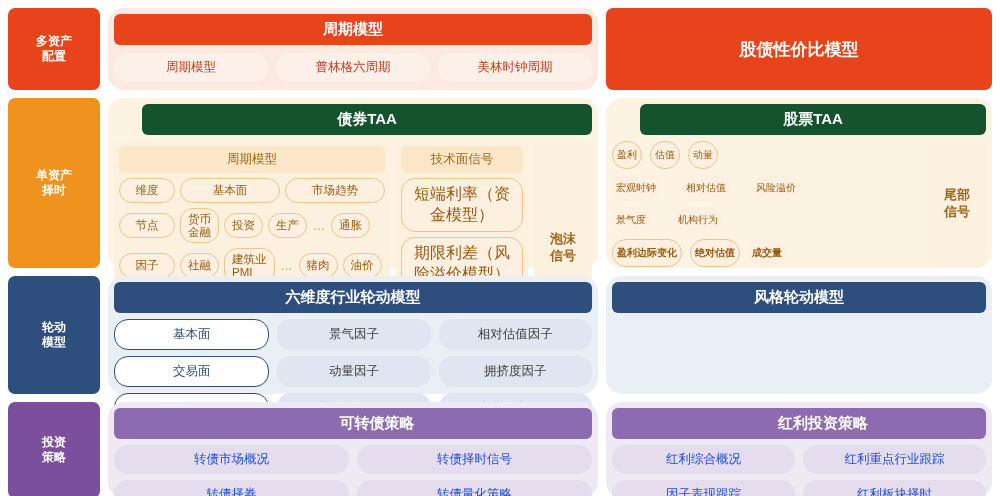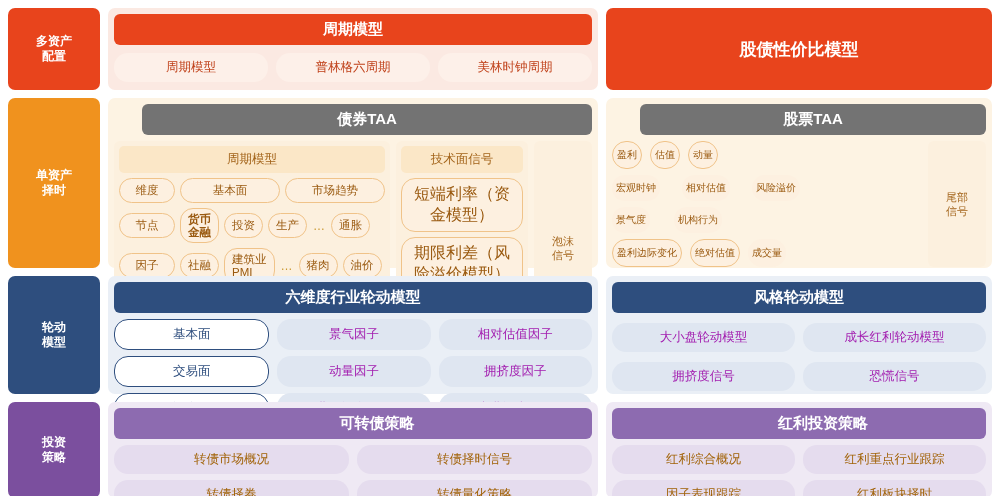--- a/index.html
+++ b/index.html
@@ -19,21 +19,21 @@
   .rowlabel{
     flex:0 0 92px;
     border-radius:7px;
     display:flex;align-items:center;justify-content:center;
     color:#fff;font-weight:bold;font-size:12px;line-height:1.25;
     text-align:center;
   }
   .rowbody{flex:1;display:flex;gap:8px;}
 
   .panel{
-    border-radius:7px;
+    border-radius:16px;
     padding:0;
     display:flex;flex-direction:column;
     box-sizing:border-box;
   }
   .panel-head{
     border-radius:6px;
     color:#fff;font-weight:bold;font-size:15px;
     text-align:center;
     padding:6px 0;
     margin:6px 6px 0 6px;
@@ -61,34 +61,35 @@
   .panel-red-solid{
     background:#e8441c;border-radius:7px;color:#fff;
     display:flex;align-items:center;justify-content:center;
     font-weight:bold;font-size:17px;
   }
 
   
   .r2{height:170px;margin-top:8px;}
   .lbl-orange{background:#f0921e;}
   .panel-orange{background:#fdf3e3;}
-  .head-orange{background:#737373;margin-left:34px;}
+  .head-orange{background:#14532d;margin-left:34px;}
   .subbox{
     background:#fcf0de;border-radius:6px;padding:5px;
     display:flex;flex-direction:column;gap:5px;
   }
   .subtitle{
     background:#fbe7c7;border-radius:5px;color:#a3641a;
     font-size:12.5px;text-align:center;padding:5px 0;font-weight:normal;
   }
   .vert{
     background:#fcf0de;border-radius:6px;
     display:flex;align-items:center;justify-content:center;
-    color:#a3641a;font-size:11px;text-align:center;padding:0 7px;
+    color:#a3641a;font-size:13px;text-align:center;padding:0 7px;
     line-height:1.3;
+    font-weight:bold;
   }
   .tagline{display:flex;gap:5px;align-items:center;}
   .tag{
     background:#fdf0e0;border:1px solid #f0c389;border-radius:13px;
     color:#9a5a10;font-size:11.5px;padding:4px 7px;white-space:nowrap;
     display:flex;align-items:center;justify-content:center;
   }
   .tag-key{flex:0 0 40px;}
   .dots{color:#c9972f;font-size:12px;padding:0 1px;}
   .oval{
@@ -99,28 +100,28 @@
   .pill-o{background:#fdf0e0;border:1px solid #f0c389;border-radius:14px;color:#9a5a10;
     font-size:10px;padding:6px 4px;text-align:center;display:flex;align-items:center;justify-content:center;}
   .pill-o.plain{border:none;background:#fdf0e0;}
 
   
   .r3{height:118px;margin-top:8px;}
   .lbl-blue{background:#2e4e7e;}
   .panel-blue{background:#eaeff6;}
   .head-blue{background:#2e4e7e;}
   .pill-blue-out{background:#ffffff;border:1px solid #2e4e7e;color:#2e4e7e;}
-  .pill-blue-soft{background:#dfe6f1;color:#a21caf;}
+  .pill-blue-soft{background:#dfe6f1;color:#404040;}
 
   
   .r4{height:96px;margin-top:8px;}
   .lbl-purple{background:#7b4f9e;}
   .panel-purple{background:#efe9f4;}
   .head-purple{background:#8d6bb0;padding-left:48px;}
-  .pill-purple{background:#e5dcee;color:#a16207;}
+  .pill-purple{background:#e5dcee;color:#1d4ed8;}
 
   .fill{flex:1;}
 </style>
 </head>
 <body>
 
 <div class="canvas">
 
   <div class="row r1">
     <div class="rowlabel lbl-red">多资产<br>配置</div>
@@ -153,21 +154,21 @@
             <div class="subtitle">周期模型</div>
 
             <div class="tagline">
               <div class="tag tag-key">维度</div>
               <div class="tag" style="flex:1;">基本面</div>
               <div class="tag" style="flex:1;">市场趋势</div>
             </div>
 
             <div class="tagline">
               <div class="tag tag-key">节点</div>
-              <div class="tag" style="line-height:1.1;font-weight:bold;">货币<br>金融</div>
+              <div class="tag" style="line-height:1.1;">货币<br>金融</div>
               <div class="tag">投资</div>
               <div class="tag">生产</div>
               <div class="dots">…</div>
               <div class="tag">通胀</div>
             </div>
 
             <div class="tagline">
               <div class="tag tag-key">因子</div>
               <div class="tag">社融</div>
               <div class="tag" style="line-height:1.1;">建筑业<br>PMI</div>
@@ -200,21 +201,21 @@
             <div class="pill-row" style="flex:1;gap:22px;">
               <div class="pill-o plain">宏观时钟</div>
               <div class="pill-o plain">相对估值</div>
               <div class="pill-o plain">风险溢价</div>
             </div>
             <div class="pill-row" style="flex:1;">
               <div class="pill-o plain">景气度</div>
               <div class="pill-o plain" style="background:transparent;"></div>
               <div class="pill-o plain">机构行为</div>
             </div>
-            <div class="pill-row" style="flex:1;">
+            <div class="pill-row" style="flex:1;font-weight:bold;">
               <div class="pill-o">盈利边际变化</div>
               <div class="pill-o">绝对估值</div>
               <div class="pill-o plain">成交量</div>
             </div>
           </div>
           <div class="vert" style="flex:0 0 44px;white-space:pre-line;">尾部<br>信号</div>
         </div>
       </div>
     </div>
   </div>
@@ -239,30 +240,20 @@
           <div class="pill-row fill">
             <div class="pill pill-blue-out">资金面</div>
             <div class="pill pill-blue-soft">北向资金因子</div>
             <div class="pill pill-blue-soft">产业资本因子</div>
           </div>
         </div>
       </div>
 
       <div class="panel panel-blue fill">
         <div class="panel-head head-blue">风格轮动模型</div>
-        <div class="panel-inner" style="justify-content:center;gap:10px;padding:10px 6px;">
-          <div class="pill-row">
-            <div class="pill pill-blue-soft">大小盘轮动模型</div>
-            <div class="pill pill-blue-soft">成长红利轮动模型</div>
-          </div>
-          <div class="pill-row">
-            <div class="pill pill-blue-soft">拥挤度信号</div>
-            <div class="pill pill-blue-soft">恐慌信号</div>
-          </div>
-        </div>
       </div>
     </div>
   </div>
 
   <div class="row r4">
     <div class="rowlabel lbl-purple">投资<br>策略</div>
     <div class="rowbody">
 
       <div class="panel panel-purple" style="flex:0 0 490px;">
         <div class="panel-head head-purple">可转债策略</div>

